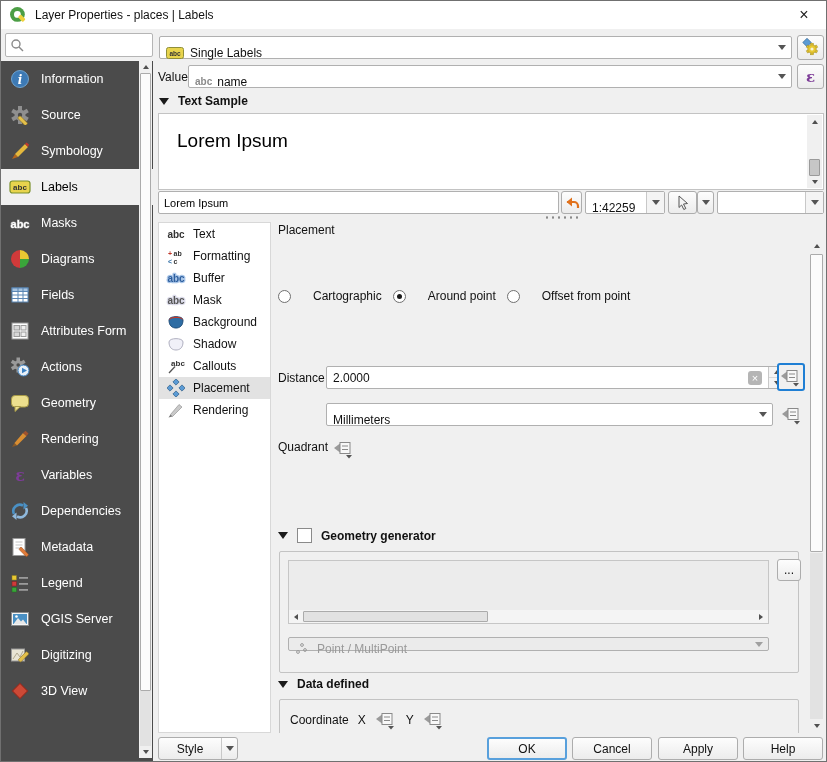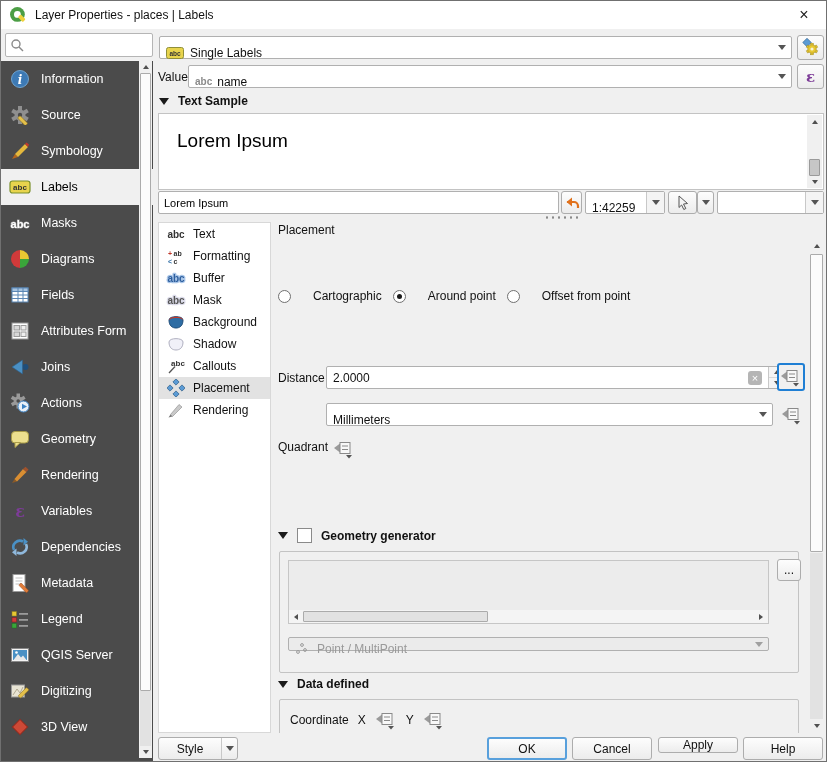--- a/index.html
+++ b/index.html
@@ -175,29 +175,20 @@
           <span class="row-icon">
             <svg width="20" height="20" viewBox="0 0 20 20">
               <rect x="2" y="2" width="16" height="16" fill="#fff" stroke="#9a9a9a"></rect>
               <rect x="4" y="4.5" width="5.5" height="4.5" fill="#d8d8d8" stroke="#9a9a9a"></rect>
               <rect x="11" y="4.5" width="5" height="4.5" fill="#eee" stroke="#9a9a9a"></rect>
               <rect x="4" y="11" width="5.5" height="4.5" fill="#d8d8d8" stroke="#9a9a9a"></rect>
               <rect x="11" y="11" width="5" height="4.5" fill="#eee" stroke="#9a9a9a"></rect>
             </svg>
           </span>
           <span>Attributes Form</span>
-        </div>
-        <div class="side-item">
-          <span class="row-icon">
-            <svg width="20" height="20" viewBox="0 0 20 20">
-              <circle cx="15.5" cy="10" r="3" fill="#1f4e7a"></circle>
-              <polygon points="2,10 12.5,3 12.5,17" fill="#4a90c4" stroke="#2e5f8a" stroke-width="0.6"></polygon>
-            </svg>
-          </span>
-          <span>Joins</span>
         </div>
         <div class="side-item">
           <span class="row-icon">
             <svg width="20" height="20" viewBox="0 0 20 20">
               <g fill="#9a9a9a">
                 <rect x="6.5" y="0.5" width="3.5" height="15"></rect>
                 <rect x="6.5" y="0.5" width="3.5" height="15" transform="rotate(60 8.2 8)"></rect>
                 <rect x="6.5" y="0.5" width="3.5" height="15" transform="rotate(120 8.2 8)"></rect>
               </g>
               <circle cx="8.2" cy="8" r="4.5" fill="#9a9a9a"></circle>
@@ -651,20 +642,20 @@
     <span style="position:absolute;right:0;top:0;bottom:0;width:16px;display:flex;align-items:center;justify-content:center;border-left:1px solid #c8c8c8;">
         <span class="caret"></span>
       </span>
   </div>
   <div class="btn ok-btn" style="left:486px;top:736px;width:80px;height:23px;">
     <span>OK</span>
   </div>
   <div class="btn" style="left:571px;top:736px;width:80px;height:23px;">
     <span>Cancel</span>
   </div>
-  <div class="btn" style="left:657px;top:736px;width:80px;height:16px;">
+  <div class="btn" style="left:657px;top:736px;width:80px;height:23px;">
     <span>Apply</span>
   </div>
   <div class="btn" style="left:742px;top:736px;width:80px;height:23px;">
     <span>Help</span>
   </div>
 
 </div>
 
 </body></html>

